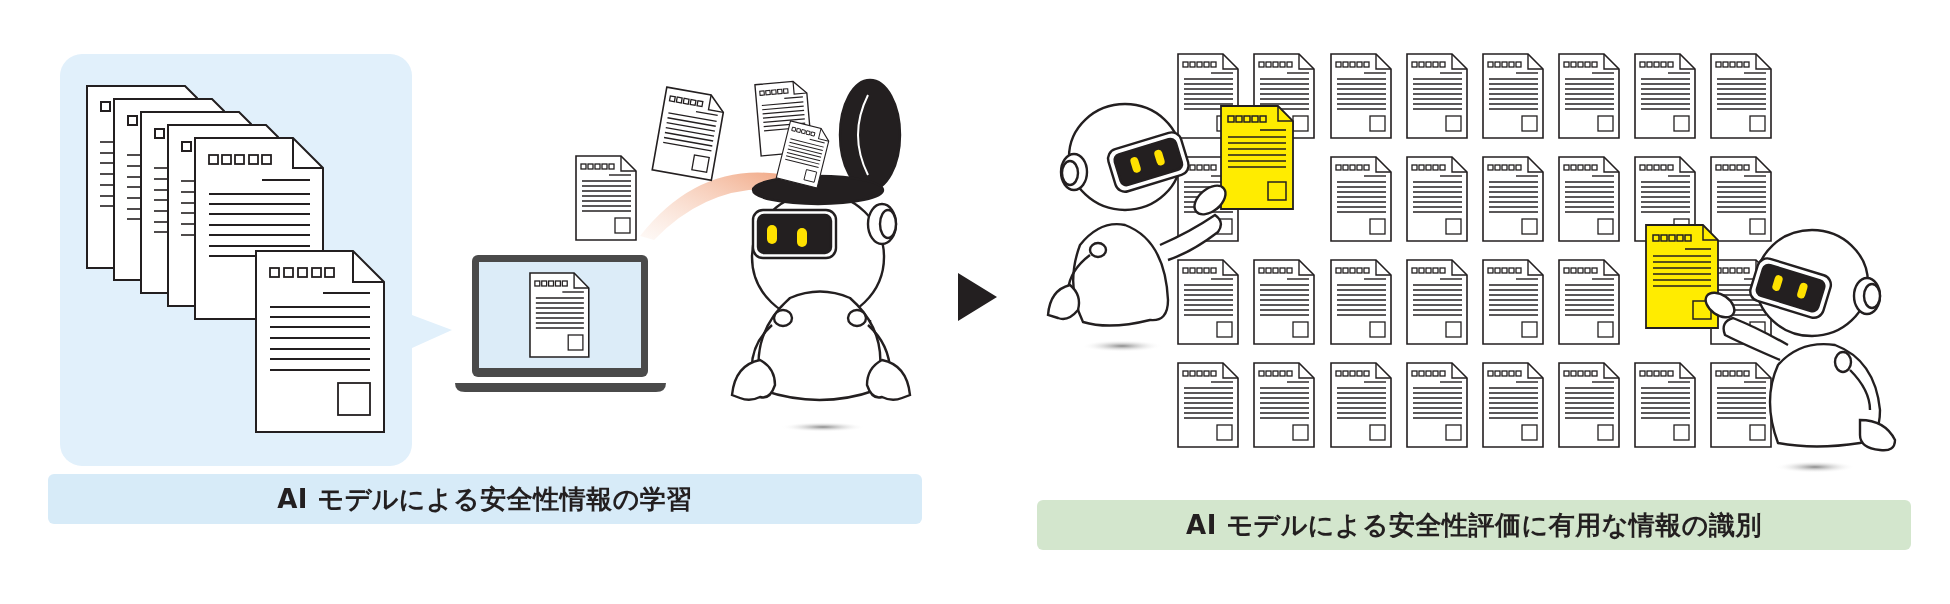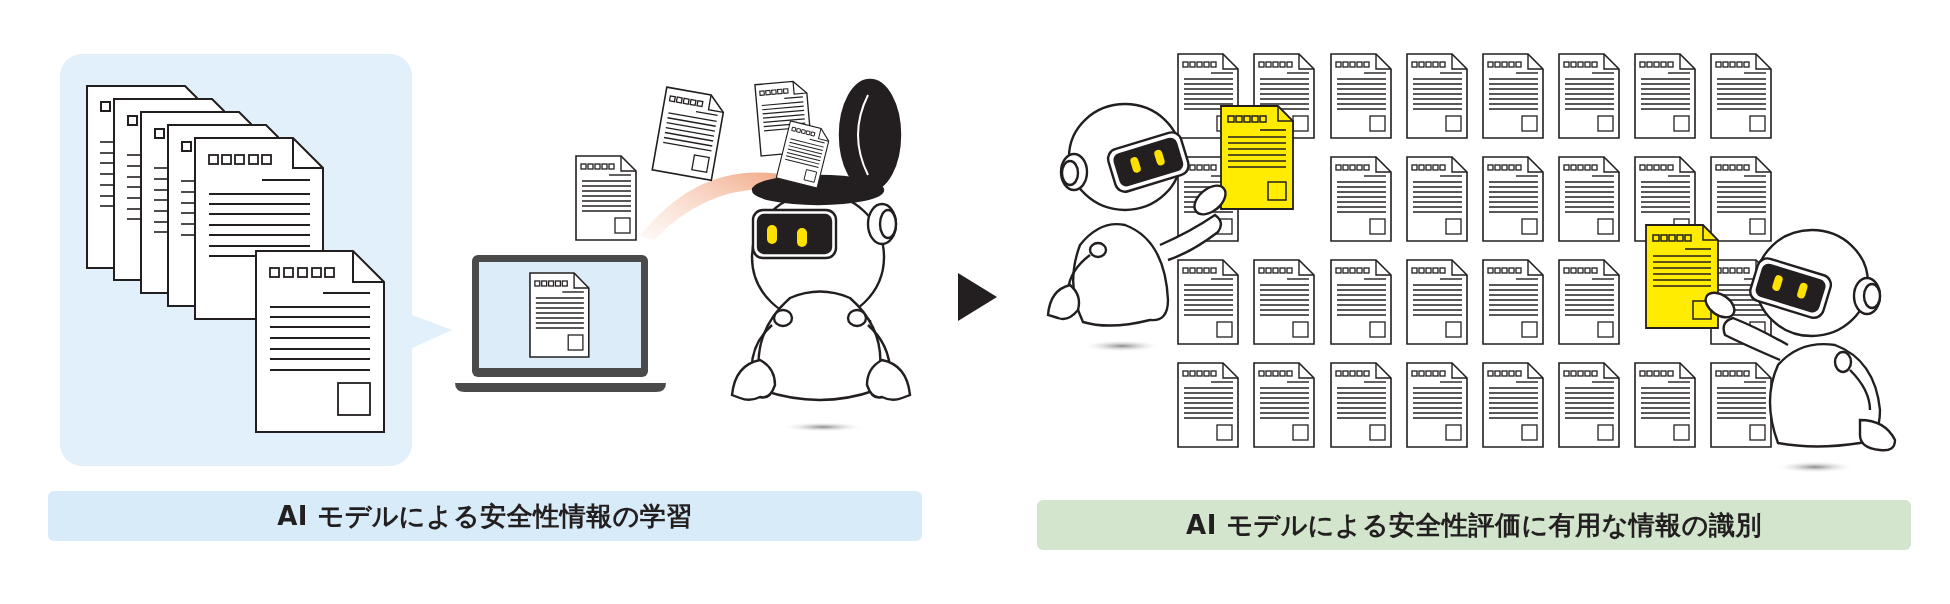--- a/index.html
+++ b/index.html
@@ -1,19 +1,19 @@
 <!DOCTYPE html>
 <html><head>
 <meta charset="utf-8">
 <style>
   html,body{margin:0;padding:0;background:#ffffff;}
   body{width:1950px;height:604px;position:relative;overflow:hidden;font-family:"DejaVu Sans","Liberation Sans",sans-serif;}
   .abs{position:absolute;}
   .caption{position:absolute;height:50px;border-radius:6px;display:flex;align-items:center;justify-content:center;font-weight:bold;font-size:26px;color:#231f20;letter-spacing:0.5px;}
-  .cap-left{left:48px;top:491px;width:874px;}
+  .cap-left{left:48px;top:474px;width:874px;}
   .cap-right{left:1037px;top:500px;width:874px;}
   .panel{position:absolute;left:60px;top:54px;width:352px;height:412px;border-radius:22px;}
   svg{overflow:visible;}
 </style>
 </head>
 <body>
 
 <svg width="0" height="0" style="position:absolute">
   <defs>
 

